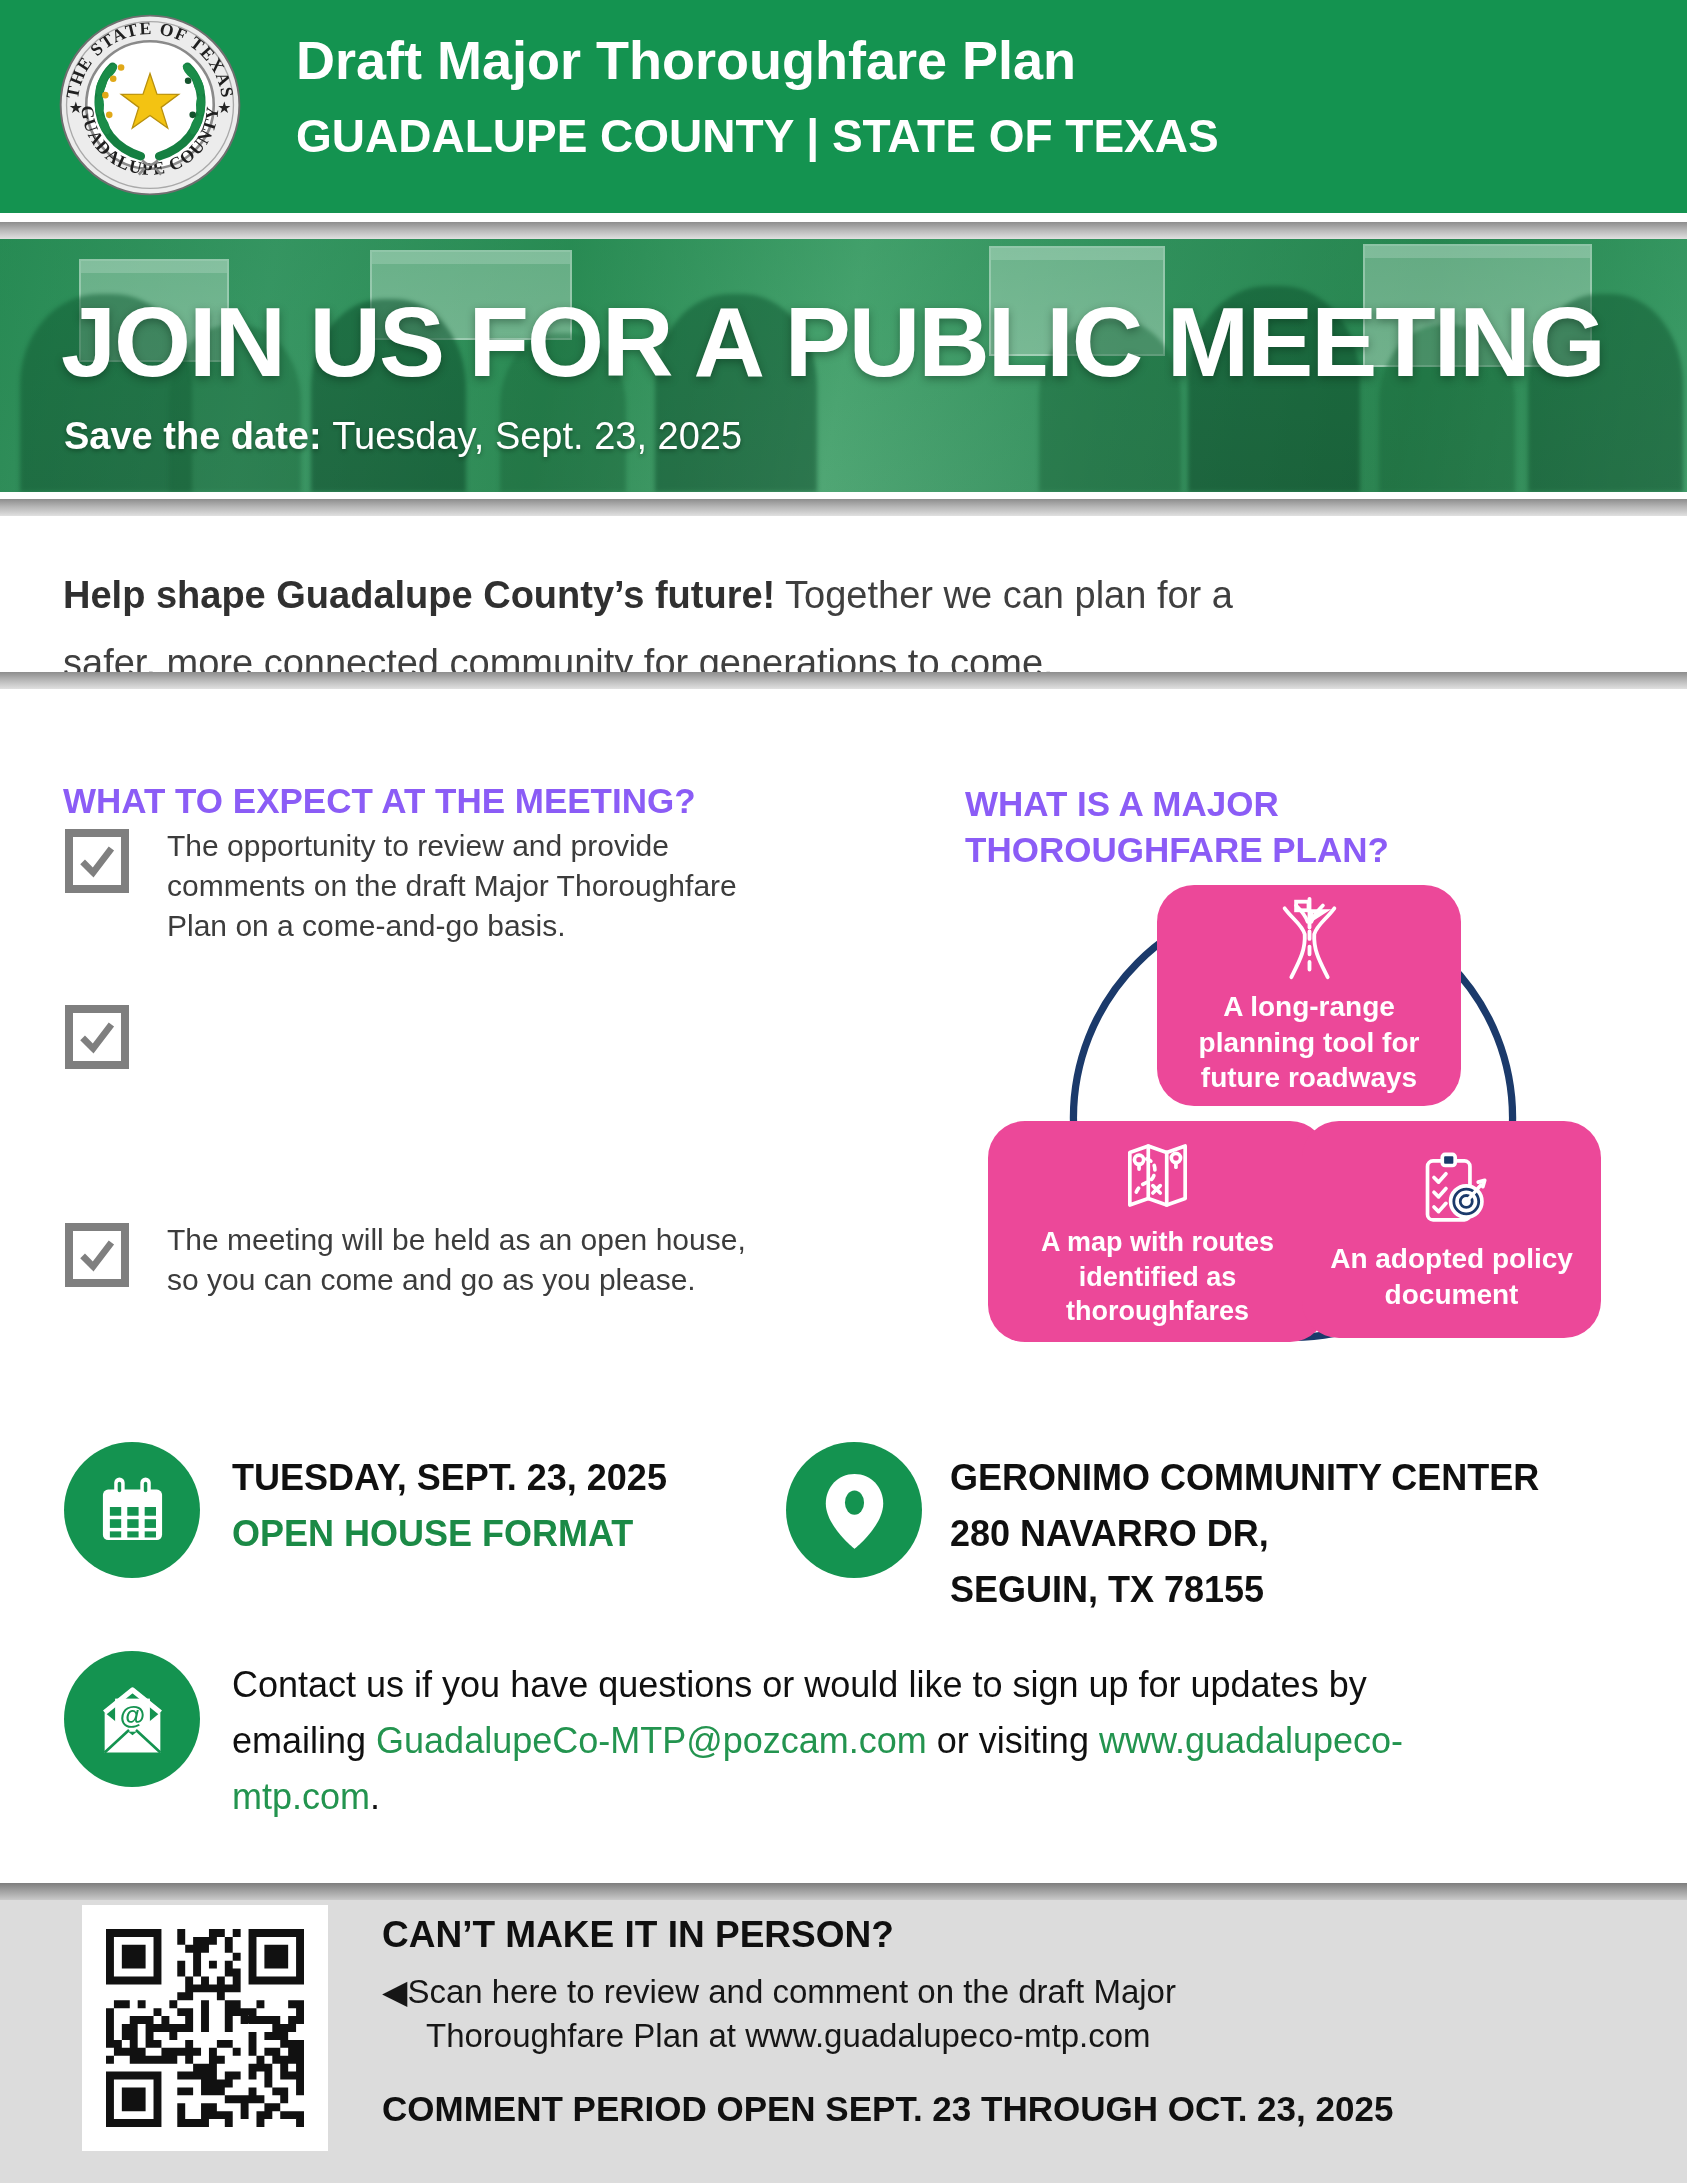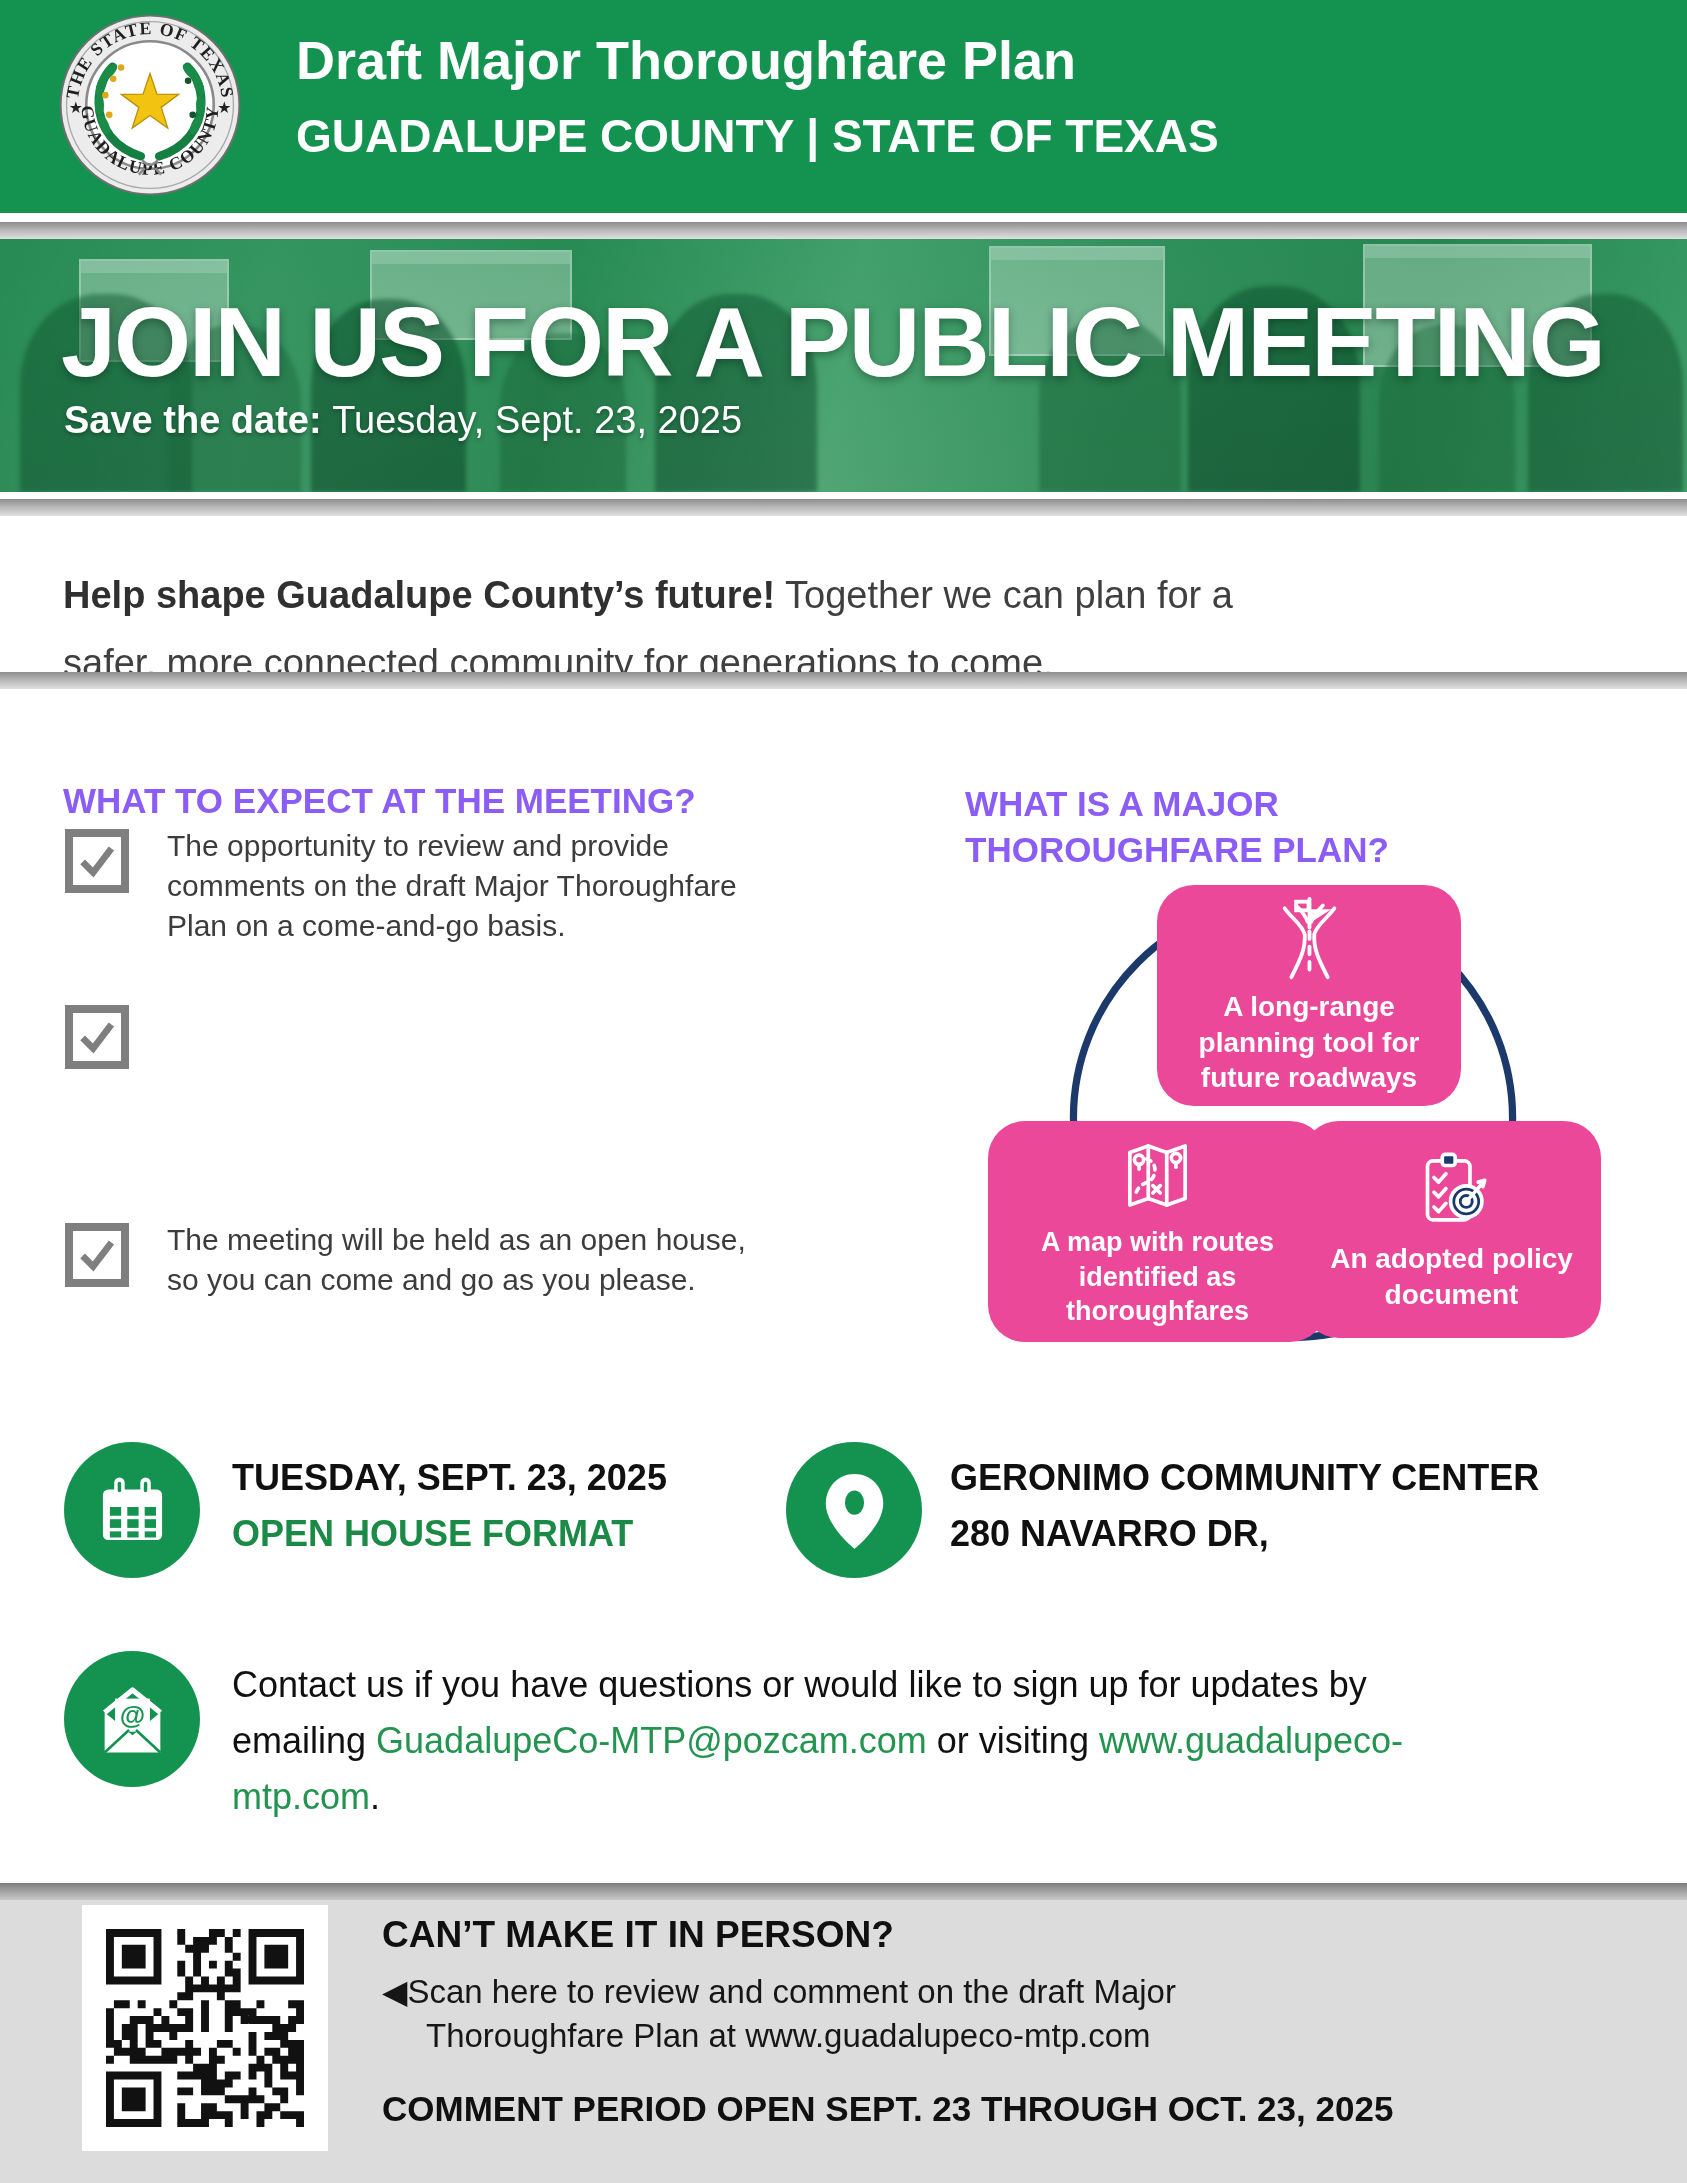--- a/index.html
+++ b/index.html
@@ -20,21 +20,21 @@
   
   .banner{position:absolute;left:0;top:239px;width:1687px;height:253px;overflow:hidden;
     background:linear-gradient(100deg,#2f8a57 0%,#44996b 16%,#318a56 33%,#58aa7a 50%,#3d9263 66%,#2e8251 83%,#48a06f 100%)}
   .sil{position:absolute;bottom:0;border-radius:46% 46% 0 0;filter:blur(2px)}
   .poster{position:absolute;background:rgba(233,244,236,.5);border:2px solid rgba(255,255,255,.55);
     box-shadow:inset 0 12px 0 rgba(255,255,255,.35)}
   .banner-overlay{position:absolute;left:0;top:0;width:100%;height:100%;
     background:linear-gradient(180deg,rgba(23,140,77,.35),rgba(23,140,77,.12))}
   .banner-headline{position:absolute;left:61px;top:46px;font-size:99px;font-weight:bold;color:#fff;
     letter-spacing:-2px;white-space:nowrap;text-shadow:0 3.3px 8px rgba(0,30,12,.38)}
-  .banner-sub{position:absolute;left:64px;top:160px;font-size:38px;color:#fff;text-shadow:0 2px 4.6px rgba(0,30,12,.4)}
+  .banner-sub{position:absolute;left:64px;top:176px;font-size:38px;color:#fff;text-shadow:0 2px 4.6px rgba(0,30,12,.4)}
   .banner-sub .b{font-weight:bold;margin-right:10.6px}
 
   
   .intro{position:absolute;left:63px;top:524px;width:1178px;font-size:38px;line-height:1.78;color:#3f3f3f}
   .intro strong{color:#303030}
 
   
   .h3{position:absolute;font-weight:bold;font-size:35px;color:#8b5cf6}
   .expect-heading{left:63px;top:746px;white-space:nowrap}
   .mtp-heading{left:965px;top:746px;width:437px;line-height:1.3}
@@ -283,20 +283,21 @@
 
 <div class="badge badge-pin">
   <svg viewBox="0 0 100 100">
     <path d="M50 8 C31 8 17 23 17 42 C17 68 50 94 50 94 C50 94 83 68 83 42 C83 23 69 8 50 8 Z" fill="#fff"></path>
     <ellipse cx="50" cy="41" rx="11" ry="14" fill="#149350"></ellipse>
   </svg>
 </div>
 <div class="event-text ev2">
   <div>GERONIMO COMMUNITY CENTER</div>
   <div>280 NAVARRO DR,</div>
+  <div>SEGUIN, TX 78155</div>
 </div>
 
 <div class="badge badge-mail">
   <svg viewBox="0 0 100 100">
     <path d="M18 42 L50 16 L82 42" fill="none" stroke="#fff" stroke-width="6" stroke-linejoin="round"></path>
     <rect x="30" y="26" width="40" height="38" fill="#fff"></rect>
     <text x="50" y="55" font-size="30" font-weight="bold" fill="#149350" text-anchor="middle" font-family="Liberation Sans, sans-serif">@</text>
     <path d="M18 42 L50 68 L82 42 L82 88 L18 88 Z" fill="#fff"></path>
     <path d="M18 88 L46 62 M82 88 L54 62" stroke="#149350" stroke-width="3"></path>
   </svg>

